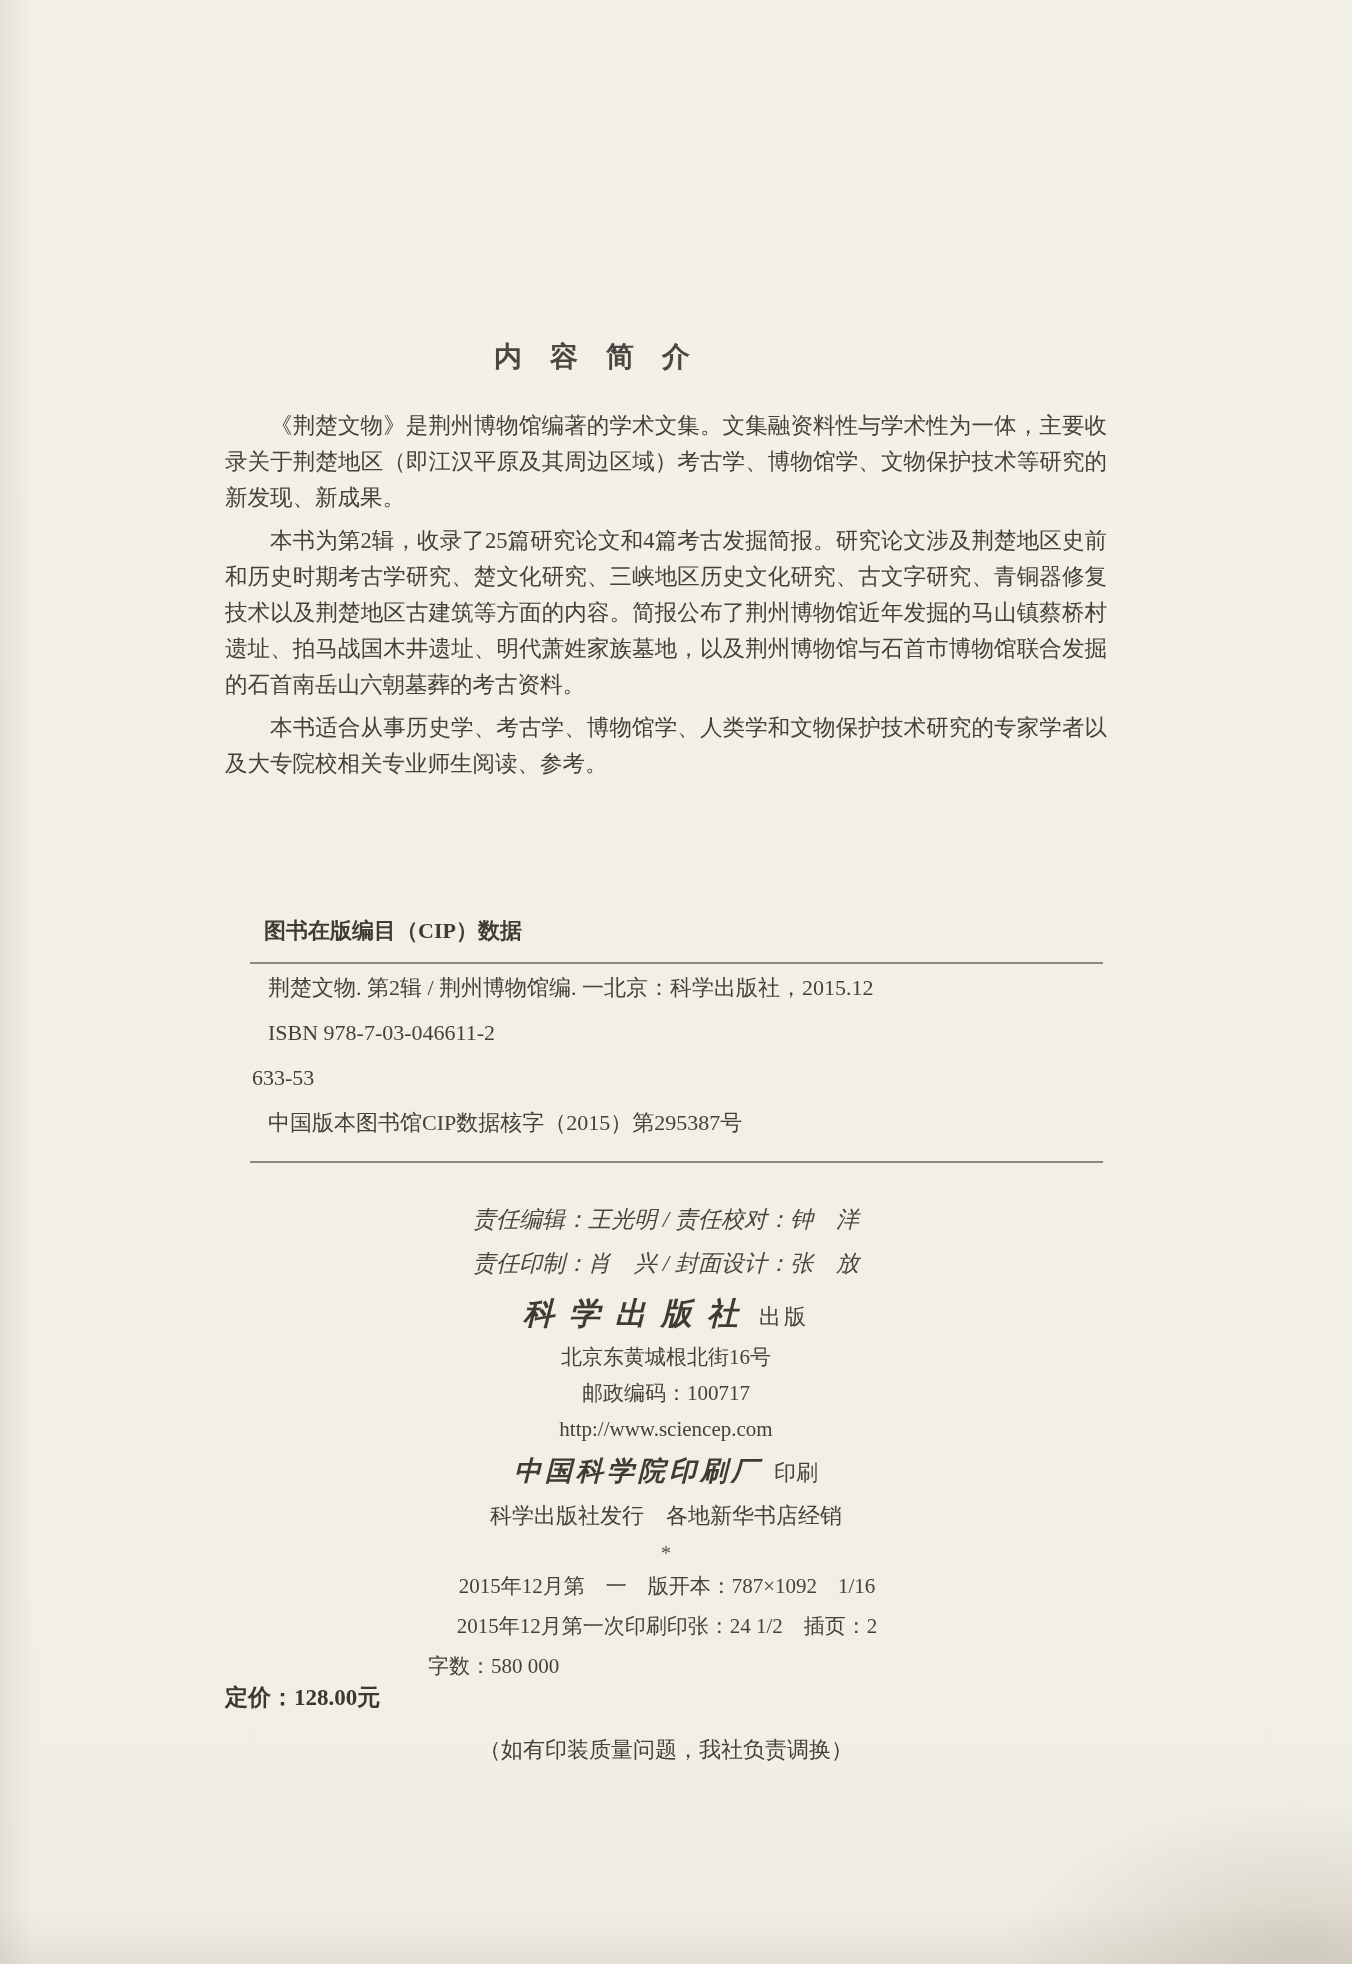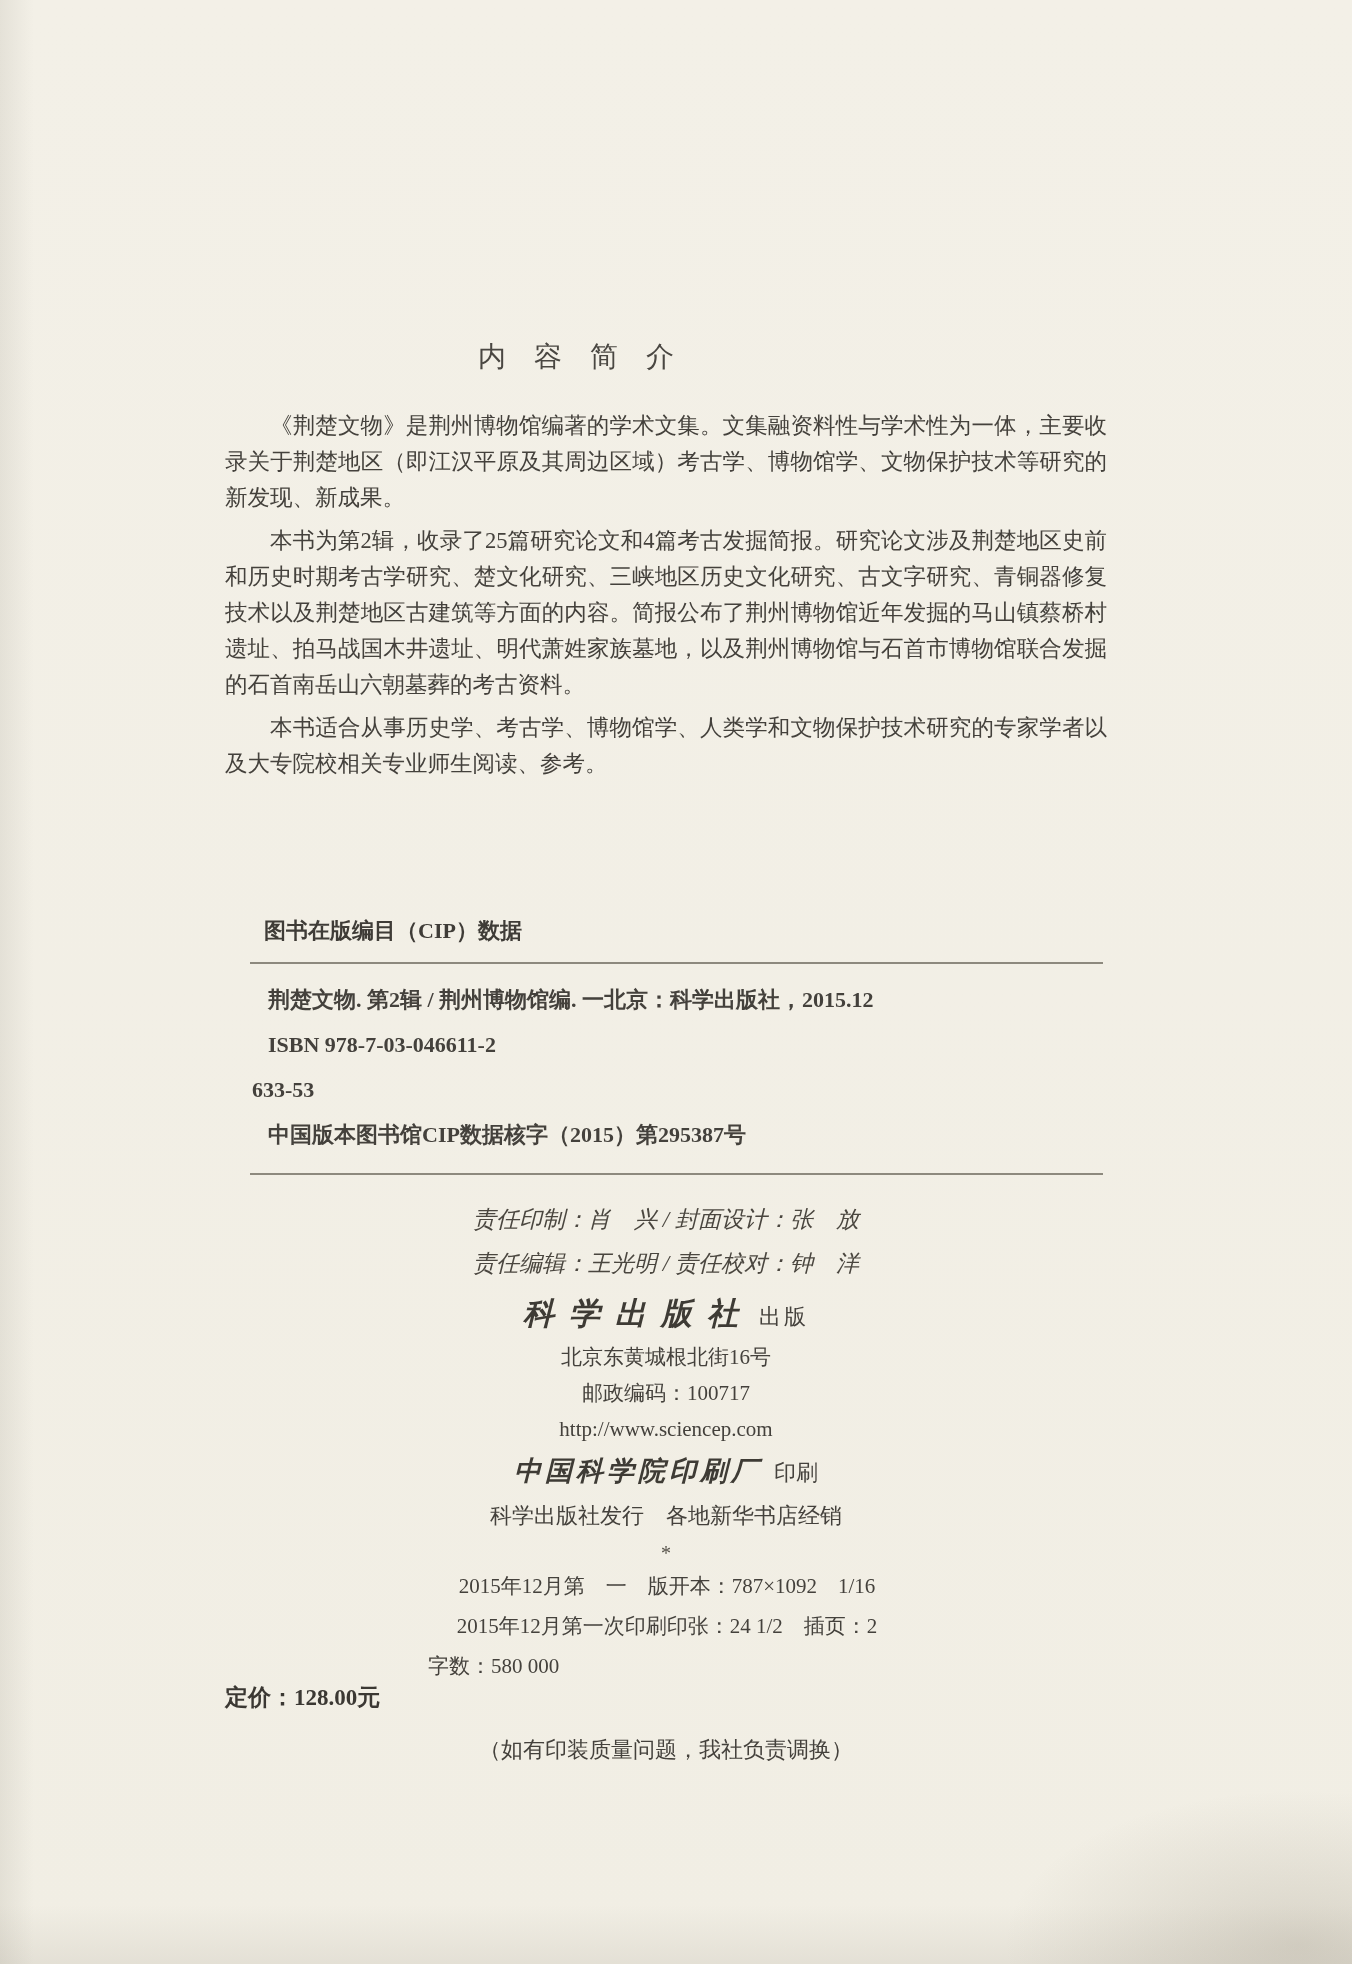--- a/index.html
+++ b/index.html
@@ -9,40 +9,40 @@
     background:
       radial-gradient(ellipse 420px 220px at 96% 99%, rgba(115,105,85,0.20), rgba(115,105,85,0) 70%),
       linear-gradient(90deg, rgba(100,95,80,0.10), rgba(100,95,80,0) 2.5%),
       linear-gradient(0deg, rgba(110,100,85,0.10), rgba(110,100,85,0) 3%),
       linear-gradient(#f3f0e7,#f1eee4);
     font-family:"Liberation Serif","DejaVu Serif",serif;
     color:#44413c;
     overflow:hidden;
   }
   .intro-title {
-    position:absolute; top:338px; left:478px;
-    font-size:28px; font-weight:400; color:#4a4742;
+    position:absolute; top:338px; left:494px;
+    font-size:28px; font-weight:700; color:#4a4742;
     white-space:nowrap;
   }
   .intro-body {
     position:absolute; top:408px; left:225px; width:882px;
     font-size:22.5px; line-height:36px;
     text-align:justify;
   }
   .intro-body p { margin:0 0 7px 0; text-indent:2em; }
   .cip {
     position:absolute; top:916px; left:250px; width:853px;
     border-bottom:2px solid #8d897e;
   }
   .cip-heading {
     font-size:22px; font-weight:bold; color:#3f3c37;
     padding:0 0 16px 14px;
     border-bottom:2px solid #8d897e;
   }
-  .cip-body { padding:13px 0 16px 0;font-weight:bold; }
+  .cip-body { padding:1px 0 16px 0; }
   .cip-line { font-size:22px; line-height:45px; padding-left:18px; white-space:nowrap; }
   .cip-line.idx { padding-left:32px; }
   .cip-line.outdent { padding-left:2px; }
   .credits {
     position:absolute; top:1198px; left:225px; width:882px;
     text-align:center;
   }
   .credits-inner {
     display:inline-block; text-align:left;
     font-style:italic; font-size:23px; line-height:44px;
@@ -102,22 +102,22 @@
     <div class="cip-body">
       <div class="cip-line">荆楚文物. 第2辑 / 荆州博物馆编. 一北京：科学出版社，2015.12</div>
       <div class="cip-line">ISBN 978-7-03-046611-2</div>
       <div class="cip-line outdent">633-53</div>
       <div class="cip-line">中国版本图书馆CIP数据核字（2015）第295387号</div>
     </div>
   </div>
 
   <div class="credits">
     <div class="credits-inner">
+      <div>责任编辑：王光明 / 责任校对：钟　洋</div>
       <div>责任印制：肖　兴 / 封面设计：张　放</div>
-      <div>责任编辑：王光明 / 责任校对：钟　洋</div>
     </div>
   </div>
 
   <div class="pub">
     <div class="pub-name-line">
       <span class="pub-name">科学出版社</span>
       <span class="pub-name-suffix">出版</span>
     </div>
     <div class="pub-line">北京东黄城根北街16号</div>
     <div class="pub-line">邮政编码：100717</div>

